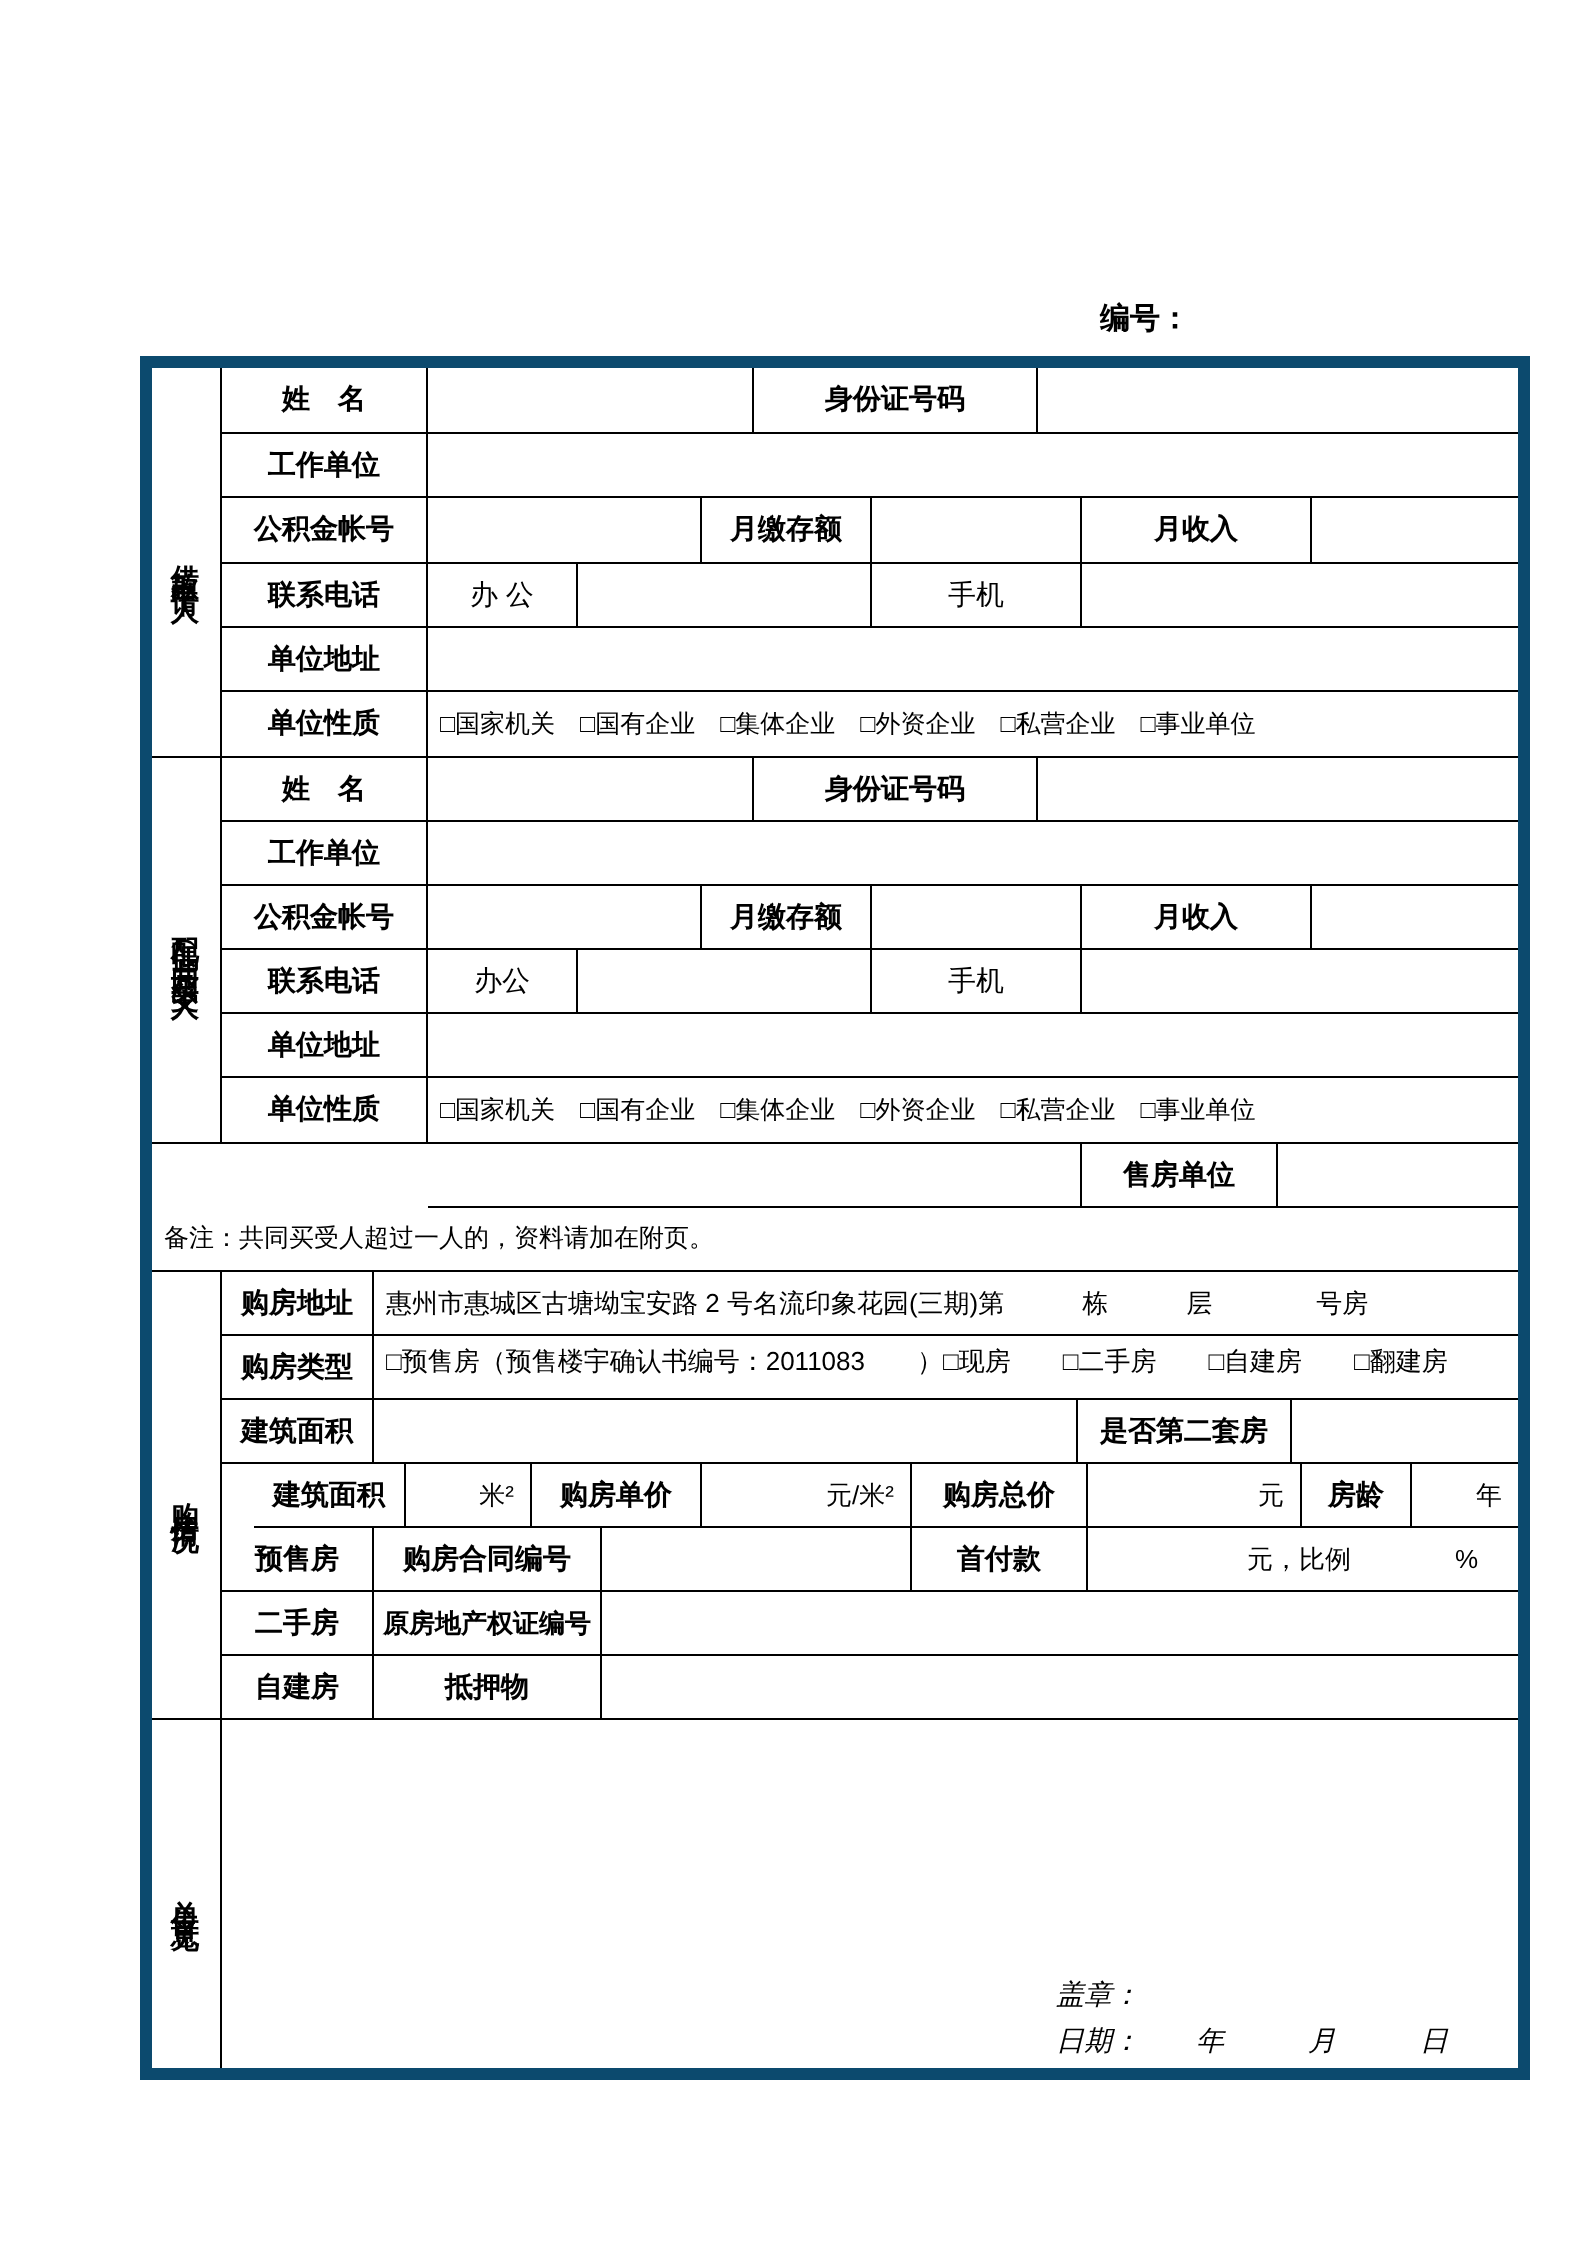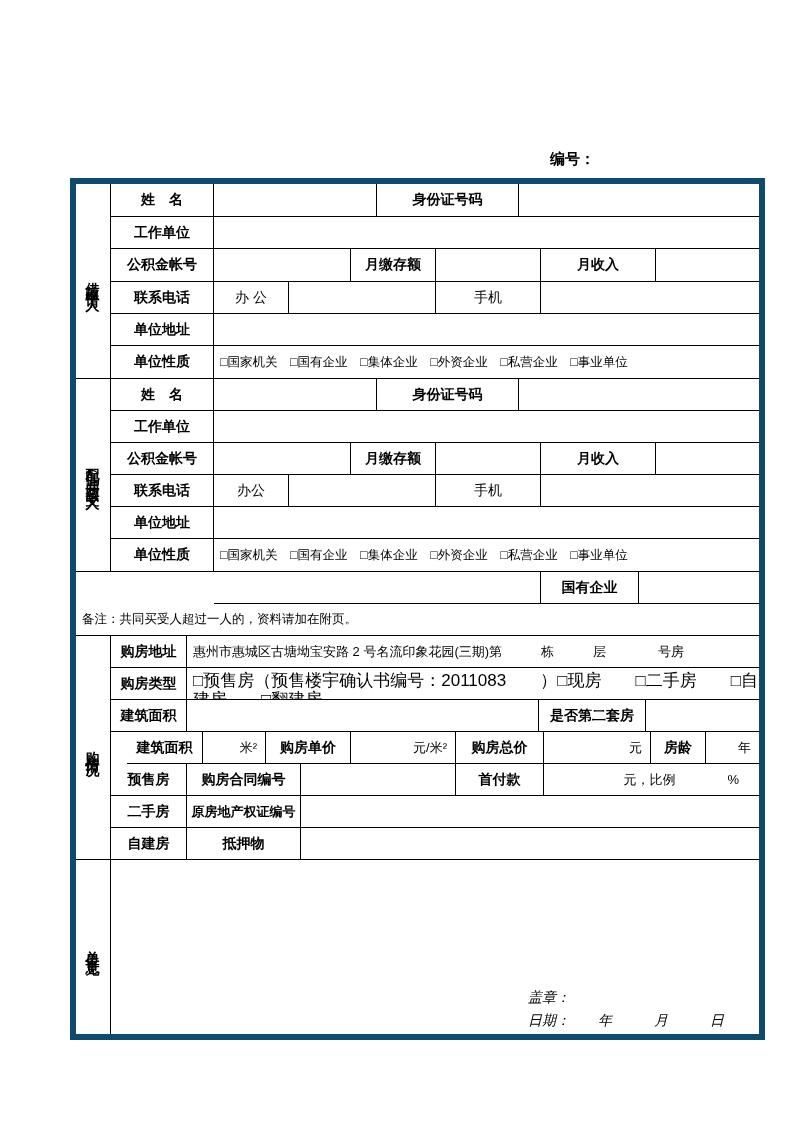--- a/index.html
+++ b/index.html
@@ -12,21 +12,21 @@
        border:6px solid #0c4a6e;box-sizing:content-box;}
   .cell{position:absolute;box-sizing:border-box;border-right:1px solid #000;border-bottom:1px solid #000;
         display:flex;align-items:center;justify-content:center;font-size:14px;font-weight:bold;
         overflow:hidden;white-space:pre;}
   .nr{border-right:none;}
   .nb{border-bottom:none;}
   .val{font-weight:normal;}
   .lft{justify-content:flex-start;padding-left:6px;}
   .rgt{justify-content:flex-end;padding-right:8px;font-weight:normal;font-size:13px;}
   .opts{font-weight:normal;font-size:12.5px;justify-content:flex-start;padding-left:6px;}
-  .wrap{white-space:normal;align-items:flex-start;line-height:19px;padding-top:3px;font-weight:normal;font-size:17px;}
+  .wrap{white-space:normal;align-items:flex-start;line-height:19px;padding-top:3px;font-weight:normal;font-size:13px;}
   .fs13{font-size:13px;}
   .vtext{writing-mode:vertical-rl;text-orientation:mixed;letter-spacing:4px;font-weight:bold;font-size:14px;white-space:pre;}
   .freearea{position:relative;}
   .sealblock{position:absolute;left:417px;top:126px;font-size:14px;font-weight:normal;line-height:23px;white-space:pre;}
 </style>
 </head>
 <body>
 
 <div class="page">
 
@@ -87,21 +87,21 @@
     <div class="cell val" style="left:360px;top:291px;width:105px;height:32px;">手机</div>
     <div class="cell val nr" style="left:465px;top:291px;width:218px;height:32px;"></div>
 
     <div class="cell" style="left:35px;top:323px;width:103px;height:32px;">单位地址</div>
     <div class="cell val nr" style="left:138px;top:323px;width:545px;height:32px;"></div>
 
     <div class="cell" style="left:35px;top:355px;width:103px;height:33px;">单位性质</div>
     <div class="cell opts nr" style="left:138px;top:355px;width:545px;height:33px;">□国家机关　□国有企业　□集体企业　□外资企业　□私营企业　□事业单位</div>
 
     <div class="cell val" style="left:138px;top:388px;width:327px;height:32px;"></div>
-    <div class="cell" style="left:465px;top:388px;width:98px;height:32px;">国有企业</div>
+    <div class="cell" style="left:465px;top:388px;width:98px;height:32px;">售房单位</div>
     <div class="cell val nr" style="left:563px;top:388px;width:120px;height:32px;"></div>
 
     <div class="cell opts nr" style="left:0;top:420px;width:683px;height:32px;">备注：共同买受人超过一人的，资料请加在附页。</div>
 
     <div class="cell" style="left:35px;top:452px;width:76px;height:32px;">购房地址</div>
     <div class="cell lft val fs13 nr" style="left:111px;top:452px;width:572px;height:32px;">惠州市惠城区古塘坳宝安路 2 号名流印象花园(三期)第　　　栋　　　层　　　　号房</div>
 
     <div class="cell" style="left:35px;top:484px;width:76px;height:32px;">购房类型</div>
     <div class="cell lft wrap nr" style="left:111px;top:484px;width:572px;height:32px;">□预售房（预售楼宇确认书编号：2011083　　）□现房　　□二手房　　□自建房　　□翻建房</div>
 

